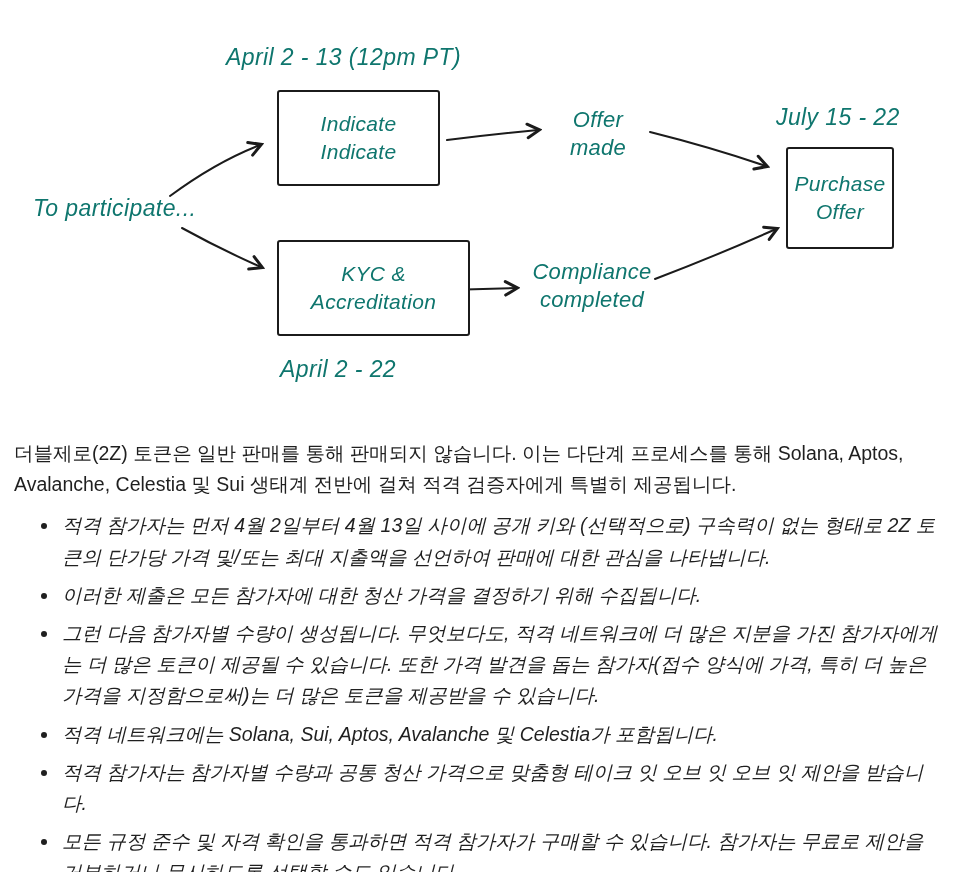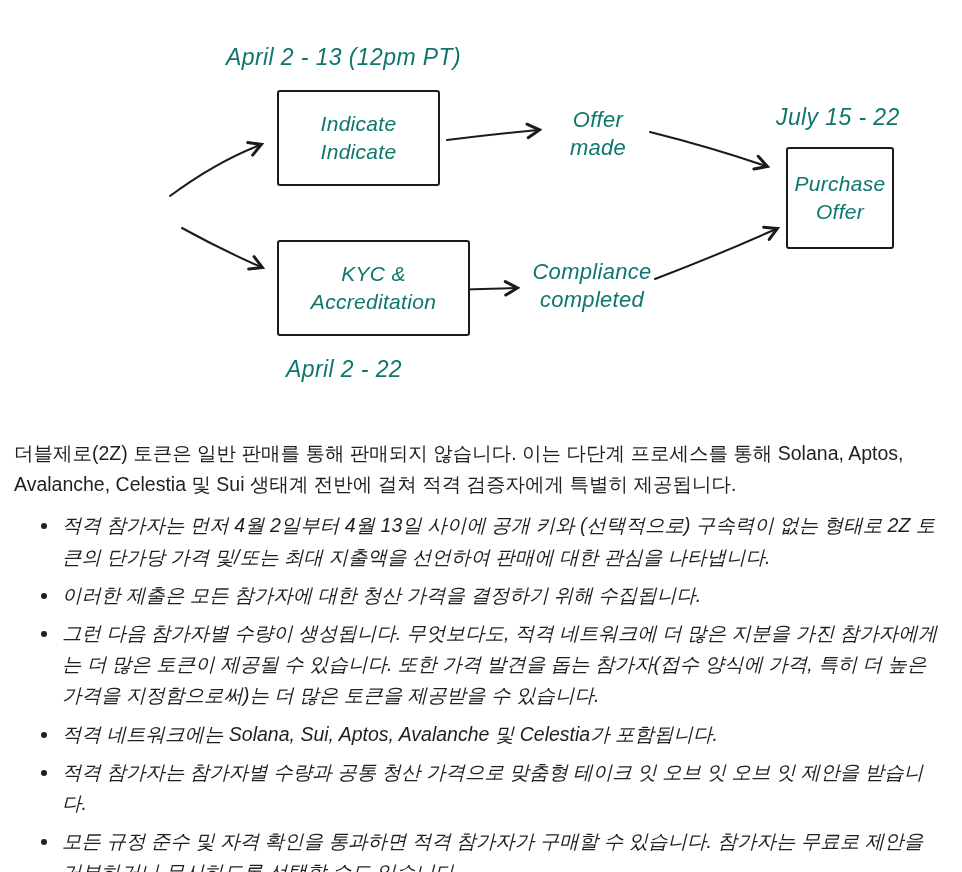--- a/index.html
+++ b/index.html
@@ -47,20 +47,21 @@
     <path d="M170 196 Q 216 162 260 145" marker-end="url(#ah)"></path>
     <path d="M182 228 Q 222 250 261 267" marker-end="url(#ah)"></path>
     <path d="M447 140 Q 494 134 538 130" marker-end="url(#ah)"></path>
     <path d="M650 132 Q 710 147 766 166" marker-end="url(#ah)"></path>
     <path d="M447 290 Q 482 289 516 288" marker-end="url(#ah)"></path>
     <path d="M655 279 Q 718 255 776 229" marker-end="url(#ah)"></path>
   </svg>
 
   <div class="d-label" style="left:226px; top:44px">April 2 - 13 (12pm PT)</div>
 
+  <div class="d-label" style="left:33px; top:195px">To participate...</div>
 
   <div class="d-box" style="left:277px; top:90px; width:163px; height:96px">
     <span>Indicate</span>
     <span>Indicate</span>
   </div>
 
   <div class="d-text" style="left:548px; top:106px; width:100px">
     <span>Offer</span>
     <span>made</span>
   </div>
@@ -75,21 +76,21 @@
   <div class="d-box" style="left:277px; top:240px; width:193px; height:96px">
     <span>KYC &amp;</span>
     <span>Accreditation</span>
   </div>
 
   <div class="d-text" style="left:522px; top:258px; width:140px">
     <span>Compliance</span>
     <span>completed</span>
   </div>
 
-  <div class="d-label" style="left:286px; top:356px">April 2 - 22</div>
+  <div class="d-label" style="left:280px; top:356px">April 2 - 22</div>
 
 </div>
 
 <div class="content">
   <p>더블제로(2Z) 토큰은 일반 판매를 통해 판매되지 않습니다. 이는 다단계 프로세스를 통해 Solana, Aptos, Avalanche, Celestia 및 Sui 생태계 전반에 걸쳐 적격 검증자에게 특별히 제공됩니다.</p>
   <ul>
     <li>적격 참가자는 먼저 4월 2일부터 4월 13일 사이에 공개 키와 (선택적으로) 구속력이 없는 형태로 2Z 토큰의 단가당 가격 및/또는 최대 지출액을 선언하여 판매에 대한 관심을 나타냅니다.</li>
     <li>이러한 제출은 모든 참가자에 대한 청산 가격을 결정하기 위해 수집됩니다.</li>
     <li>그런 다음 참가자별 수량이 생성됩니다. 무엇보다도, 적격 네트워크에 더 많은 지분을 가진 참가자에게는 더 많은 토큰이 제공될 수 있습니다. 또한 가격 발견을 돕는 참가자(접수 양식에 가격, 특히 더 높은 가격을 지정함으로써)는 더 많은 토큰을 제공받을 수 있습니다.</li>
     <li>적격 네트워크에는 Solana, Sui, Aptos, Avalanche 및 Celestia가 포함됩니다.</li>

